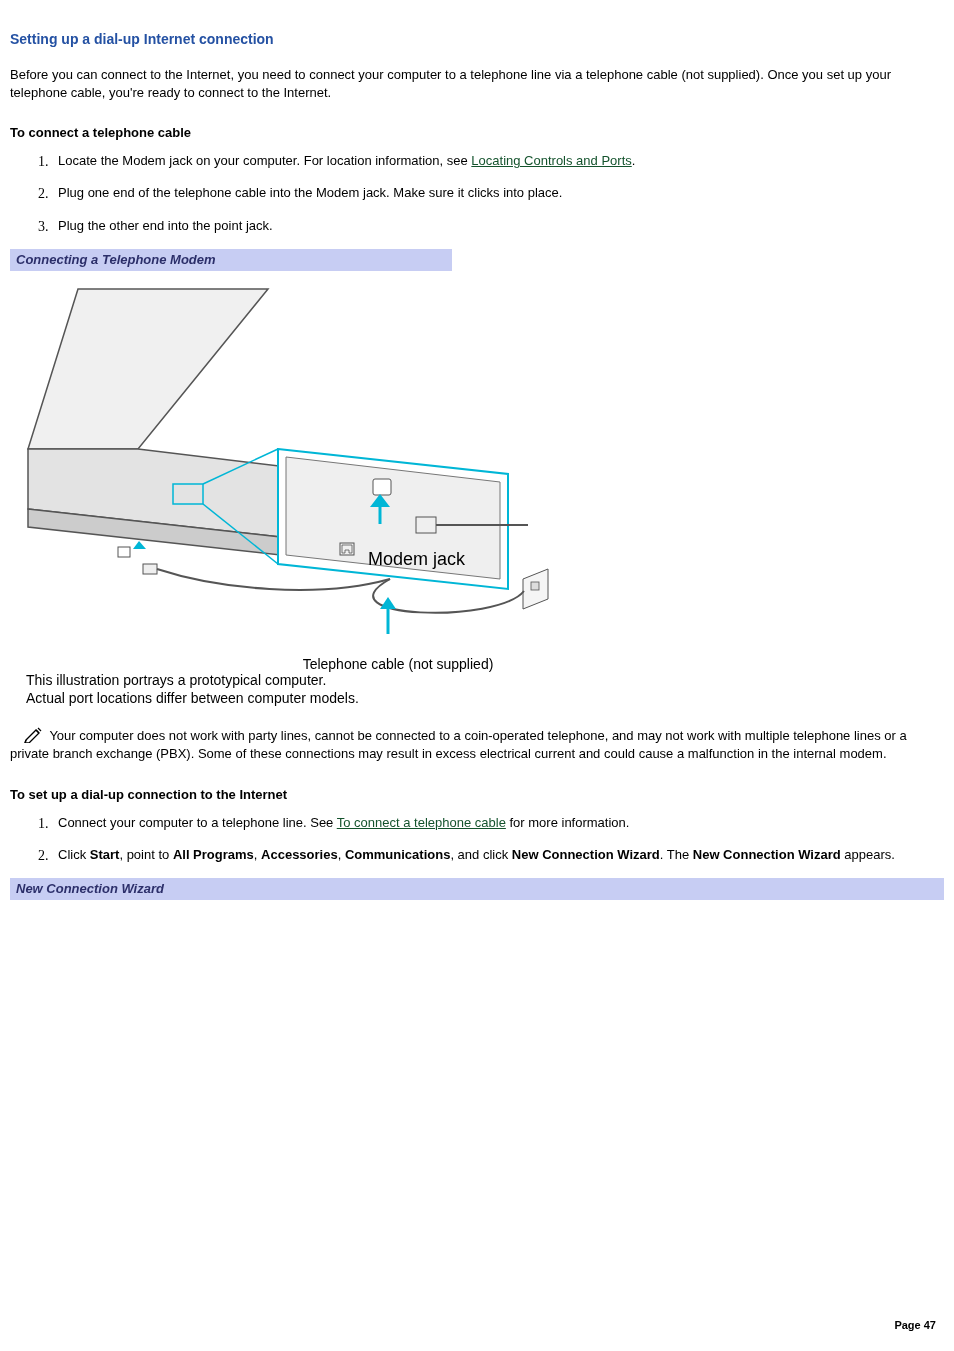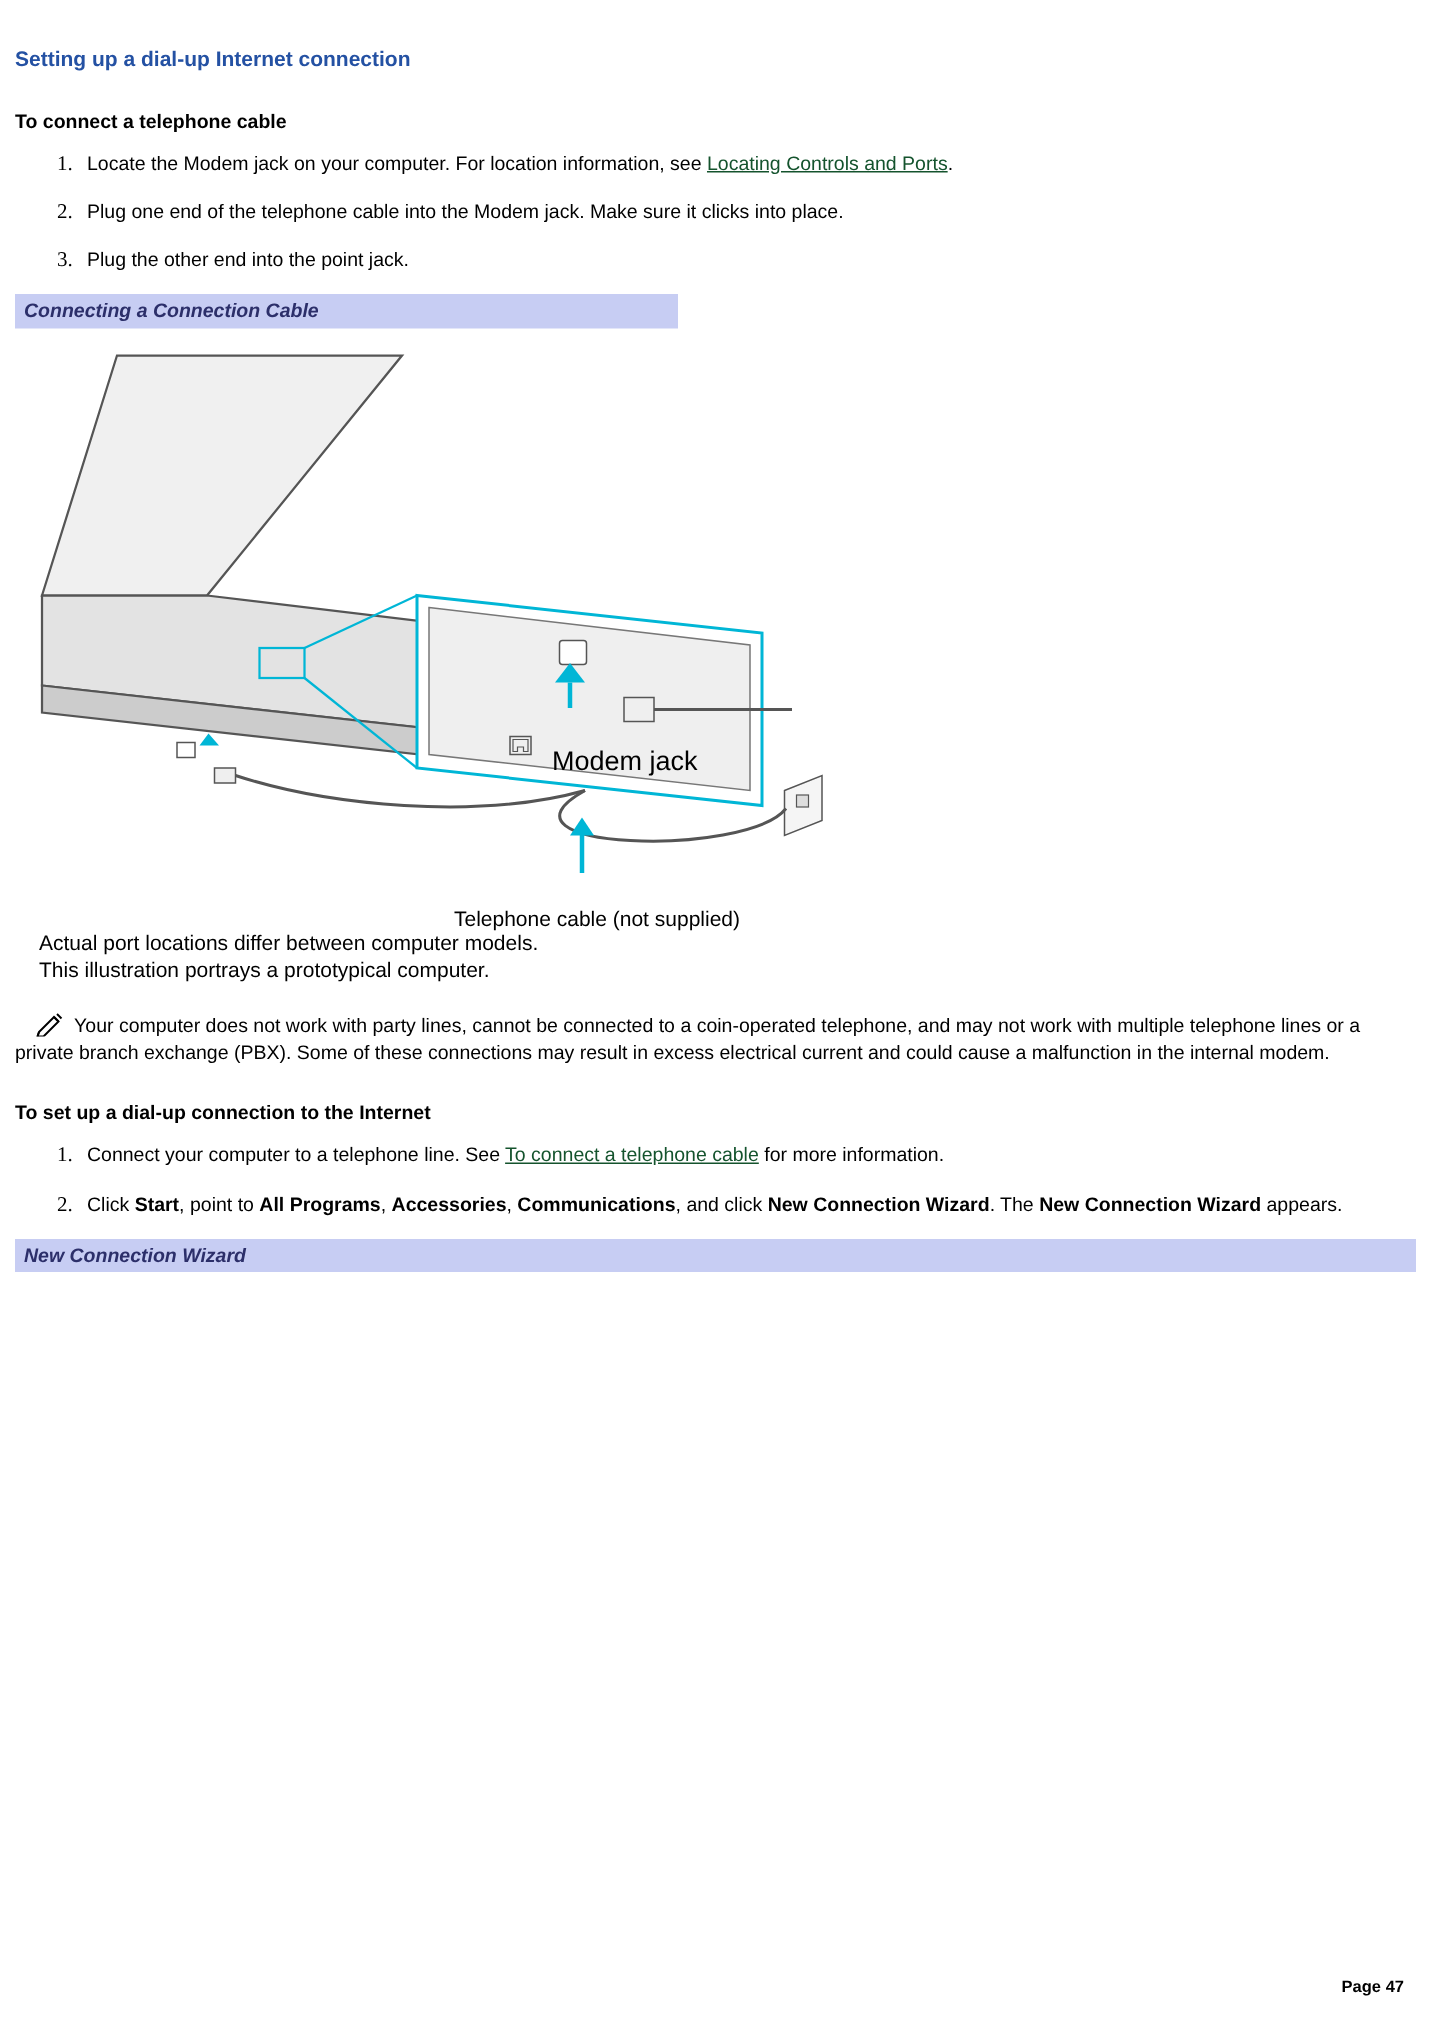--- a/index.html
+++ b/index.html
@@ -114,39 +114,40 @@
     font-size: 11px;
   }
 </style>
 </head>
 <body>
 
 <div class="page">
 
   <h2 class="section-title">Setting up a dial-up Internet connection</h2>
 
+  <p>Before you can connect to the Internet, you need to connect your computer to a telephone line via a telephone cable (not supplied). Once you set up your telephone cable, you're ready to connect to the Internet.</p>
 
   <p class="subhead">To connect a telephone cable</p>
 
   <ol class="steps">
     <li>
       <span class="num">1.</span>
       <span>Locate the Modem jack on your computer. For location information, see </span><a href="#" class="link">Locating Controls and Ports</a><span>.</span>
     </li>
     <li>
       <span class="num">2.</span>
       <span>Plug one end of the telephone cable into the Modem jack. Make sure it clicks into place.</span>
     </li>
     <li>
       <span class="num">3.</span>
       <span>Plug the other end into the point jack.</span>
     </li>
   </ol>
 
-  <div class="band">Connecting a Connection Cable</div>
+  <div class="band">Connecting a Telephone Modem</div>
 
   <div class="figure-wrap">
     <div class="laptop-diagram">
       <svg width="560" height="370" viewBox="0 0 560 370">
 
         <polygon points="60,10 250,10 120,170 10,170" fill="#f0f0f0" stroke="#555" stroke-width="1.5"></polygon>
 
         <polygon points="10,170 120,170 370,200 280,260 10,230" fill="#e3e3e3" stroke="#555" stroke-width="1.5"></polygon>
 
         <polygon points="10,230 280,260 280,278 10,248" fill="#cccccc" stroke="#555" stroke-width="1.5"></polygon>
@@ -182,22 +183,22 @@
 
         <rect x="100" y="268" width="12" height="10" fill="none" stroke="#555" stroke-width="1"></rect>
 
         <line x1="370" y1="355" x2="370" y2="325" stroke="#00b6d6" stroke-width="3"></line>
         <polygon points="362,330 378,330 370,318" fill="#00b6d6"></polygon>
       </svg>
       <div class="dia-label-modem">Modem jack</div>
       <div class="dia-label-cable">Telephone cable (not supplied)</div>
     </div>
     <div class="dia-note">
+      <div>This illustration portrays a prototypical computer.</div>
       <div>Actual port locations differ between computer models.</div>
-      <div>This illustration portrays a prototypical computer.</div>
     </div>
   </div>
 
   <div class="note-block">
     <span class="note-icon">
       <svg width="20" height="16" viewBox="0 0 20 16">
         <path d="M2 13 L12 3 L15 6 L5 16 L1 16 Z" fill="none" stroke="#000" stroke-width="1.3"></path>
         <path d="M12 3 L15 6" stroke="#000" stroke-width="1.3"></path>
         <path d="M1 16 L2 13" stroke="#000" stroke-width="1.3"></path>
         <path d="M14 1 L17 4" stroke="#000" stroke-width="1.3"></path>

